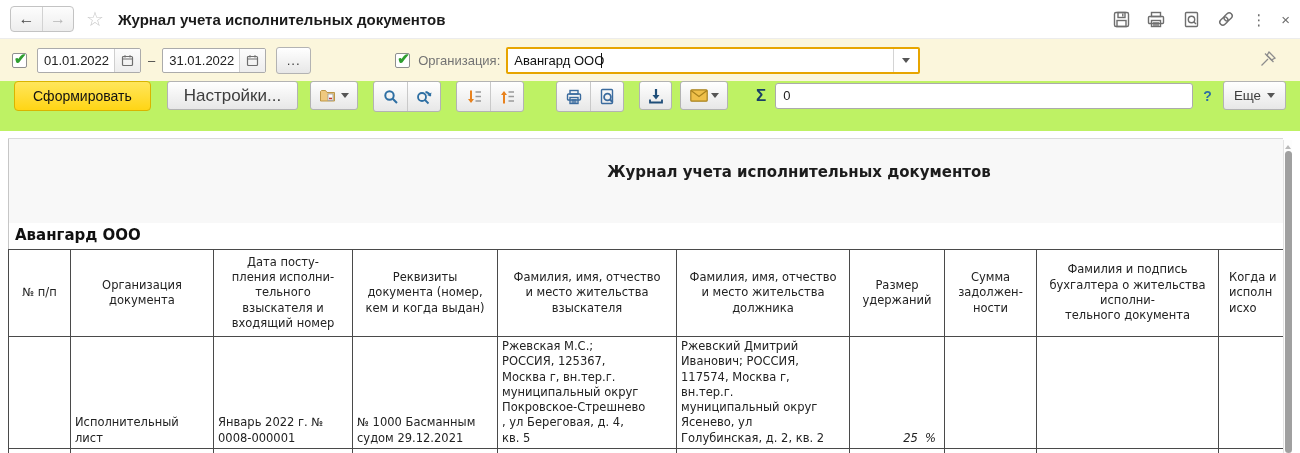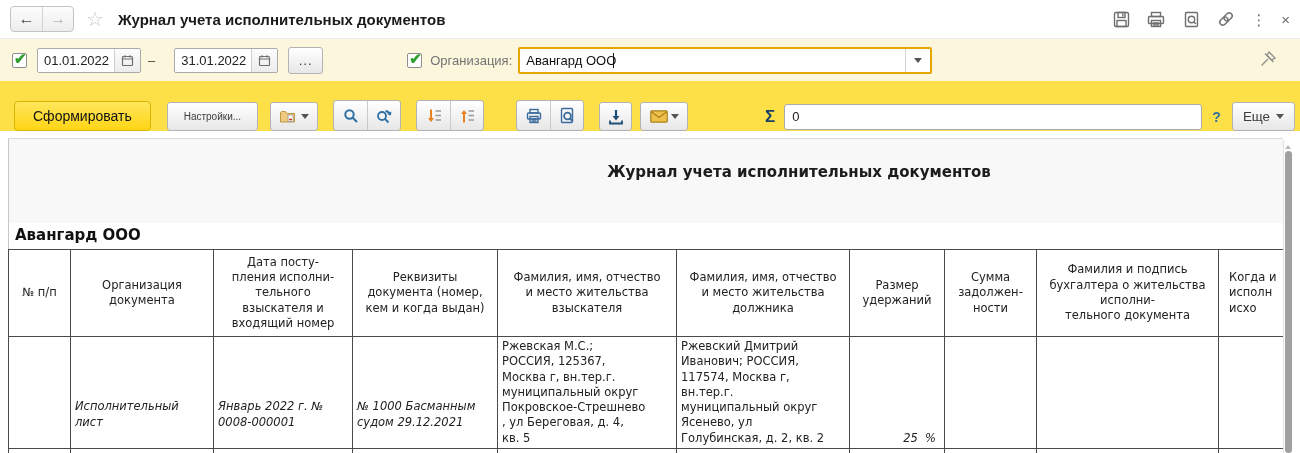--- a/index.html
+++ b/index.html
@@ -47,24 +47,24 @@
   .combo input { border:0; outline:0; flex:1; padding-left:6px; font:13px "Liberation Sans",sans-serif; color:#111; background:transparent; }
   .text-cursor { position:absolute; left:93px; top:4px; width:1px; height:15px; background:#111; }
   .combo-dd { width:25px; height:100%; border-left:1px solid #d4d4d4; display:flex; align-items:center;
               justify-content:center; cursor:pointer; flex:none; }
   .caret-down { width:0; height:0; border-left:4px solid transparent; border-right:4px solid transparent;
                 border-top:5px solid #555; }
   .pin { margin-left:auto; margin-right:10px; cursor:pointer; }
   .pin svg { stroke:#8d8d8d; fill:none; stroke-width:1.3; }
 
   
-  .toolbar { height:50px; display:flex; align-items:flex-end; padding:0 5px 0 14px; background:#fde047; }
+  .toolbar { height:50px; display:flex; align-items:flex-start; padding:0 14px 0 14px; background:#bef264; }
   .gen-btn { height:30px; padding:0 18px; font-size:14px; color:#111; border:1px solid #d9b400; border-radius:4px;
              background:linear-gradient(#ffe65c,#ffd515); cursor:pointer; font-family:"Liberation Sans",sans-serif; }
-  .settings-btn { margin-left:16px; padding:0 16px; height:29px; font-size:10px; }
+  .settings-btn { margin-left:16px; padding:0 16px; height:29px; font-size:17px; }
   .ico-btn { width:33px; height:29px; display:inline-flex; align-items:center; justify-content:center; cursor:pointer; }
   .btn-group { display:flex; border:1px solid #b3b3b3; border-radius:3px; overflow:hidden;
                background:linear-gradient(#ffffff,#e7e7e7); }
   .btn-group .ico-btn + .ico-btn { border-left:1px solid #c9c9c9; }
   .single { border:1px solid #b3b3b3; border-radius:3px; background:linear-gradient(#ffffff,#e7e7e7); }
   .wide { width:48px; gap:3px; }
   .sum-cluster { margin-left:auto; display:flex; align-items:center; }
   .sigma { font-size:17px; font-weight:bold; color:#1a3f66; }
   .sum-input { margin-left:9px; width:418px; height:26px; border:1px solid #ababab; border-radius:3px;
                padding-left:7px; font:13px "Liberation Sans",sans-serif; color:#222; outline:0; }
@@ -81,21 +81,21 @@
   .r-org { height:26px; line-height:24px; padding-left:6px; font-size:15px; font-weight:bold; color:#111;
            border-left:1px solid #c6c6c6; background:#fff; }
   table.rep { border-collapse:collapse; table-layout:fixed; width:1580px; }
   table.rep th, table.rep td { border:1px solid #4a4a4a; font-weight:normal; color:#222;
            font-size:11.5px; line-height:1.33; white-space:pre-wrap; overflow:hidden; }
   table.rep th { text-align:center; vertical-align:middle; padding:2px 3px; }
   table.rep th.left { text-align:left; padding-left:10px; }
   tr.hdr { height:87px; }
   tr.data { height:110px; }
   tr.stub { height:40px; }
-  td.bl { vertical-align:bottom; text-align:left; padding:18px 4px;font-style:italic; }
+  td.bl { vertical-align:bottom; text-align:left; padding:2px 4px; }
   td.tl { vertical-align:top; text-align:left; padding:2px 4px; }
   td.br { vertical-align:bottom; text-align:right; padding:2px 8px 2px 4px;font-style:italic; }
 
   
   .vscroll { position:absolute; left:1283px; top:140px; width:9px; height:313px; background:#fdfdfd;
              border-left:1px solid #e3e3e3; }
   .vs-up { height:9px; display:flex; align-items:flex-end; justify-content:center; cursor:pointer; }
   .vs-up .tri { width:0; height:0; border-left:3px solid transparent; border-right:3px solid transparent;
                 border-bottom:4px solid #b9b9b9; }
   .vs-thumb { position:absolute; top:11px; left:1px; width:7px; height:302px; background:#a0a0a0;
@@ -160,21 +160,21 @@
       <div class="cal-btn">
         <svg width="13" height="13" viewBox="0 0 13 13">
             <rect x="1.5" y="2.5" width="10" height="9" rx="1"></rect>
             <line x1="1.5" y1="5" x2="11.5" y2="5"></line>
             <line x1="4" y1="1.2" x2="4" y2="3.5"></line>
             <line x1="9" y1="1.2" x2="9" y2="3.5"></line>
           </svg>
       </div>
     </div>
     <span class="dash">–</span>
-    <div class="field date-field" style="margin-left:12px">
+    <div class="field date-field" style="margin-left:0">
       <input value="31.01.2022" style="">
       <div class="cal-btn">
         <svg width="13" height="13" viewBox="0 0 13 13">
             <rect x="1.5" y="2.5" width="10" height="9" rx="1"></rect>
             <line x1="1.5" y1="5" x2="11.5" y2="5"></line>
             <line x1="4" y1="1.2" x2="4" y2="3.5"></line>
             <line x1="9" y1="1.2" x2="9" y2="3.5"></line>
           </svg>
       </div>
     </div>

